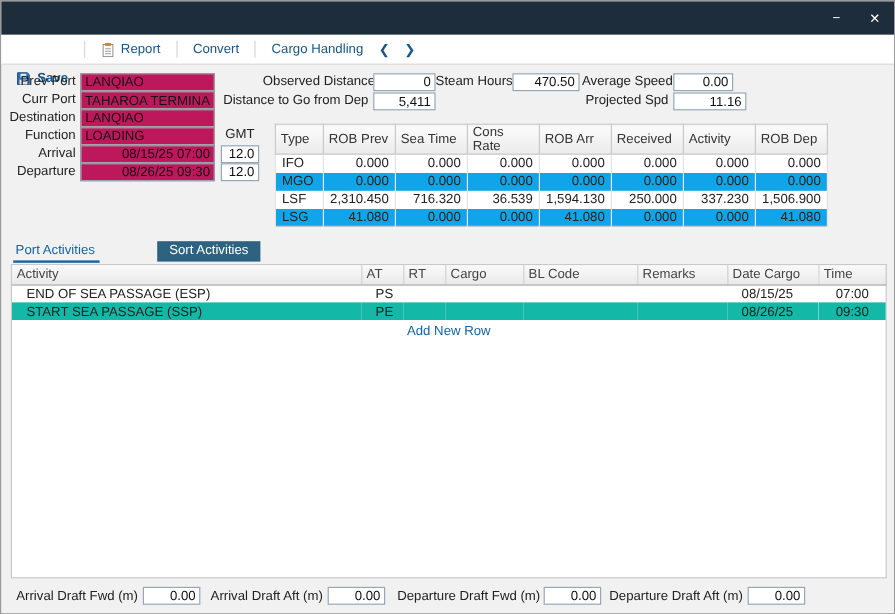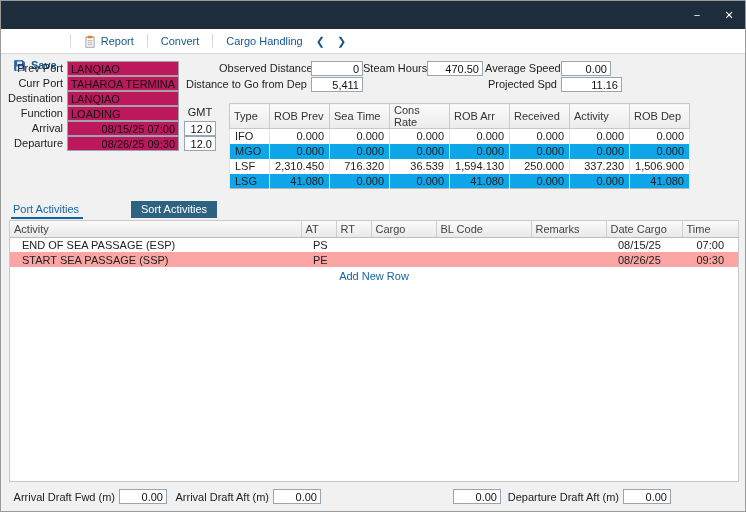--- a/index.html
+++ b/index.html
@@ -39,21 +39,21 @@
   
   .tab-active { position: absolute; left: 10px; top: 200px; color: #1464a5; padding: 2px 4px 2px 2px; border-bottom: 2px solid #1464a5; cursor: pointer; background: transparent; }
   .tab-btn { position: absolute; left: 130px; top: 200px; background: #2d6381; color: #fff; padding: 2px 10px 3px; cursor: pointer; font-size: 11px; }
 
   
   .grid-panel { position: absolute; left: 8px; top: 219px; width: 730px; height: 262px; background: #fff; border: 1px solid #c9c9c9; }
   .grid { width: 100%; border-collapse: collapse; table-layout: fixed; }
   .grid th { height: 16px; background: linear-gradient(#fafafa, #e9e9e9); border-right: 1px solid #cfcfcf; border-bottom: 1px solid #bdbdbd; text-align: left; padding: 0 4px; font-weight: normal; color: #444; overflow: hidden; }
   .grid tr { height: 15px; }
   .grid td { padding: 0 12px; overflow: hidden; white-space: nowrap; }
-  .grid tr.alt td { background: #fca5a5; }
+  .grid tr.alt td { background: #14b8a6; }
   .grid td.tr { text-align: right; padding-right: 14px; }
   .add-row { height: 17px; display: flex; align-items: center; justify-content: center; }
   .add-row a { color: #1464a5; text-decoration: none; cursor: pointer; }
 
   .icon { display: inline-flex; align-items: center; }
 </style>
 </head>
 <body>
 
 <div class="window">
@@ -259,18 +259,19 @@
       <a>Add New Row</a>
     </div>
   </div>
 
   <div class="lbl" style="left:8px; top:489px; width:106px;">Arrival Draft Fwd (m)</div>
   <input class="fld num" style="left: 118px; top: 488px; width: 48px;" value="0.00">
 
   <div class="lbl" style="left:168px; top:489px; width:100px;">Arrival Draft Aft (m)</div>
   <input class="fld num" style="left: 272px; top: 488px; width: 48px;" value="0.00">
 
+  <div class="lbl" style="left:330px; top:489px; width:118px;">Departure Draft Fwd (m)</div>
   <input class="fld num" style="left: 452px; top: 488px; width: 48px;" value="0.00">
 
   <div class="lbl" style="left:502px; top:489px; width:116px;">Departure Draft Aft (m)</div>
   <input class="fld num" style="left: 622px; top: 488px; width: 48px;" value="0.00">
 
 </div>
 
 </body></html>

